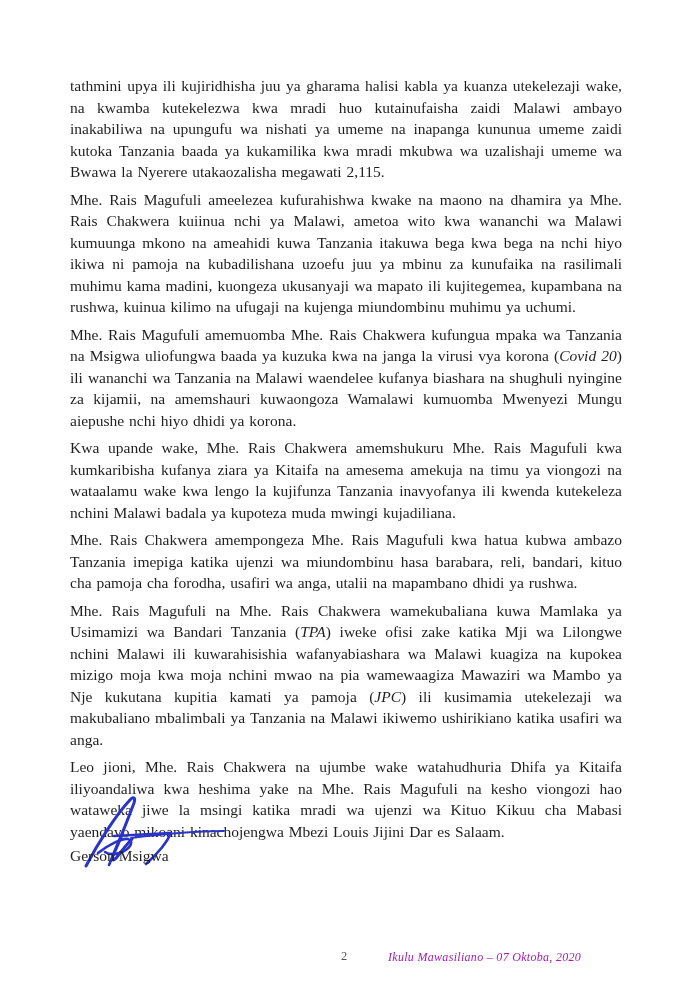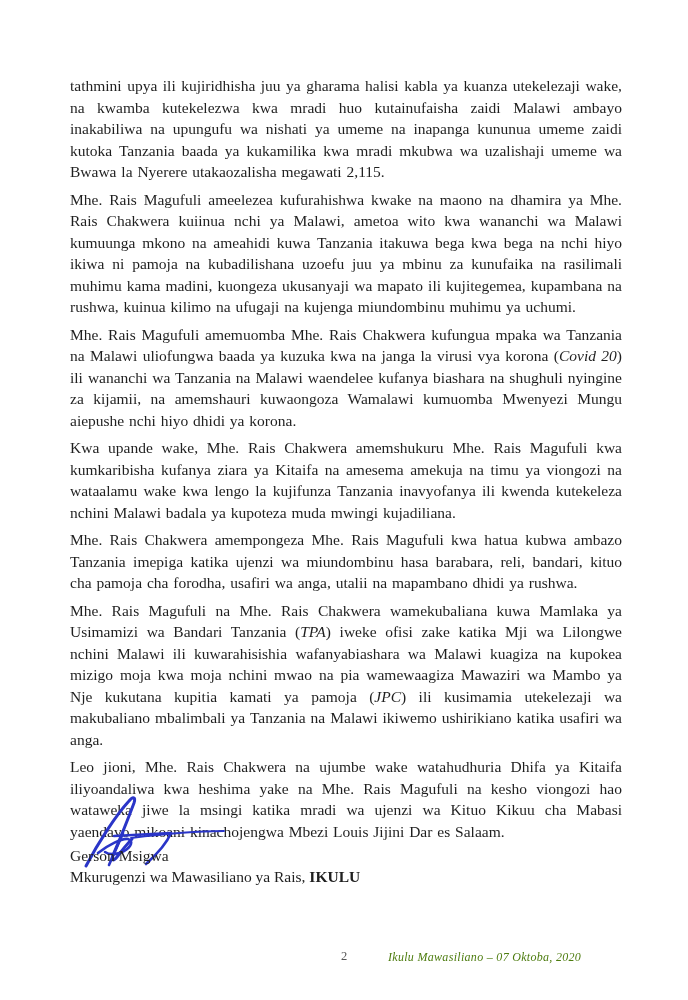--- a/index.html
+++ b/index.html
@@ -60,52 +60,51 @@
     text-align: center;
     font-size: 12.5px;
     color: #555555;
   }
   .footer-note {
     position: absolute;
     left: 388px;
     top: 1px;
     font-size: 12px;
     font-style: italic;
-    color: #4d7c0f;
+    color: #a21caf;
     letter-spacing: 0.3px;
   }
 </style>
 </head>
 <body>
 
 <div class="page">
 
   <div class="content" id="paragraphs">
       <p><span>tathmini upya ili kujiridhisha juu ya gharama halisi kabla ya kuanza utekelezaji wake, na kwamba kutekelezwa kwa mradi huo kutainufaisha zaidi Malawi ambayo inakabiliwa na upungufu wa nishati ya umeme na inapanga kununua umeme zaidi kutoka Tanzania baada ya kukamilika kwa mradi mkubwa wa uzalishaji umeme wa Bwawa la Nyerere utakaozalisha megawati 2,115.</span></p>
       <p><span>Mhe. Rais Magufuli ameelezea kufurahishwa kwake na maono na dhamira ya Mhe. Rais Chakwera kuiinua nchi ya Malawi, ametoa wito kwa wananchi wa Malawi kumuunga mkono na ameahidi kuwa Tanzania itakuwa bega kwa bega na nchi hiyo ikiwa ni pamoja na kubadilishana uzoefu juu ya mbinu za kunufaika na rasilimali muhimu kama madini, kuongeza ukusanyaji wa mapato ili kujitegemea, kupambana na rushwa, kuinua kilimo na ufugaji na kujenga miundombinu muhimu ya uchumi.</span></p>
-      <p><span>Mhe. Rais Magufuli amemuomba Mhe. Rais Chakwera kufungua mpaka wa Tanzania na Malawi uliofungwa baada ya kuzuka kwa na janga la virusi vya korona (</span><em>Covid 20</em><span>) ili wananchi wa Tanzania na Malawi waendelee kufanya biashara na shughuli nyingine za kijamii, na amemshauri kuwaongoza Wamalawi kumuomba Mwenyezi Mungu aiepushe nchi hiyo dhidi ya korona.</span></p>
+      <p><span>Mhe. Rais Magufuli amemuomba Mhe. Rais Chakwera kufungua mpaka wa Tanzania na Msigwa uliofungwa baada ya kuzuka kwa na janga la virusi vya korona (</span><em>Covid 20</em><span>) ili wananchi wa Tanzania na Malawi waendelee kufanya biashara na shughuli nyingine za kijamii, na amemshauri kuwaongoza Wamalawi kumuomba Mwenyezi Mungu aiepushe nchi hiyo dhidi ya korona.</span></p>
       <p><span>Kwa upande wake, Mhe. Rais Chakwera amemshukuru Mhe. Rais Magufuli kwa kumkaribisha kufanya ziara ya Kitaifa na amesema amekuja na timu ya viongozi na wataalamu wake kwa lengo la kujifunza Tanzania inavyofanya ili kwenda kutekeleza nchini Malawi badala ya kupoteza muda mwingi kujadiliana.</span></p>
       <p><span>Mhe. Rais Chakwera amempongeza Mhe. Rais Magufuli kwa hatua kubwa ambazo Tanzania imepiga katika ujenzi wa miundombinu hasa barabara, reli, bandari, kituo cha pamoja cha forodha, usafiri wa anga, utalii na mapambano dhidi ya rushwa.</span></p>
       <p><span>Mhe. Rais Magufuli na Mhe. Rais Chakwera wamekubaliana kuwa Mamlaka ya Usimamizi wa Bandari Tanzania (</span><em>TPA</em><span>) iweke ofisi zake katika Mji wa Lilongwe nchini Malawi ili kuwarahisishia wafanyabiashara wa Malawi kuagiza na kupokea mizigo moja kwa moja nchini mwao na pia wamewaagiza Mawaziri wa Mambo ya Nje kukutana kupitia kamati ya pamoja (</span><em>JPC</em><span>) ili kusimamia utekelezaji wa makubaliano mbalimbali ya Tanzania na Malawi ikiwemo ushirikiano katika usafiri wa anga.</span></p>
       <p><span>Leo jioni, Mhe. Rais Chakwera na ujumbe wake watahudhuria Dhifa ya Kitaifa iliyoandaliwa kwa heshima yake na Mhe. Rais Magufuli na kesho viongozi hao wataweka jiwe la msingi katika mradi wa ujenzi wa Kituo Kikuu cha Mabasi yaendavo mikoani kinachojengwa Mbezi Louis Jijini Dar es Salaam.</span></p>
     </div>
 
   <svg class="sig-svg" viewBox="0 0 172 80" aria-hidden="true">
     <g fill="none" stroke-linecap="round" stroke-linejoin="round" stroke="#2a35c8">
       <path stroke-width="3" d="M10,73 C22,50 40,22 53,8 C57,3 60,4 58,10 C52,26 44,46 37,62 C35,67 37,69 41,64 C47,56 52,50 56,46"></path>
       <path stroke-width="2.6" d="M22,60 C32,52 46,45 52,46 C58,48 55,54 48,58 C41,62 33,62 29,59"></path>
       <path stroke-width="2.6" d="M33,72 C38,60 44,48 47,40"></path>
       <path stroke-width="2.6" d="M38,43 L95,40 C90,52 80,62 70,71"></path>
       <path stroke-width="1.8" d="M55,45 C95,40 130,38 148,38"></path>
     </g>
   </svg>
 
   <div class="sig-block" id="signature-lines">
       <div class="sig-line"><span>Gerson Msigwa</span></div>
-      <div class="sig-line"><span>Mkurugenzi wa Mawasiliano ya Rais, </span><strong>IKULU</strong></div>
     </div>
 
   <div class="footer">
     <span class="page-num">2</span>
     <span class="footer-note">Ikulu Mawasiliano – 07 Oktoba, 2020</span>
   </div>
 
 </div>
 
 </body></html>

